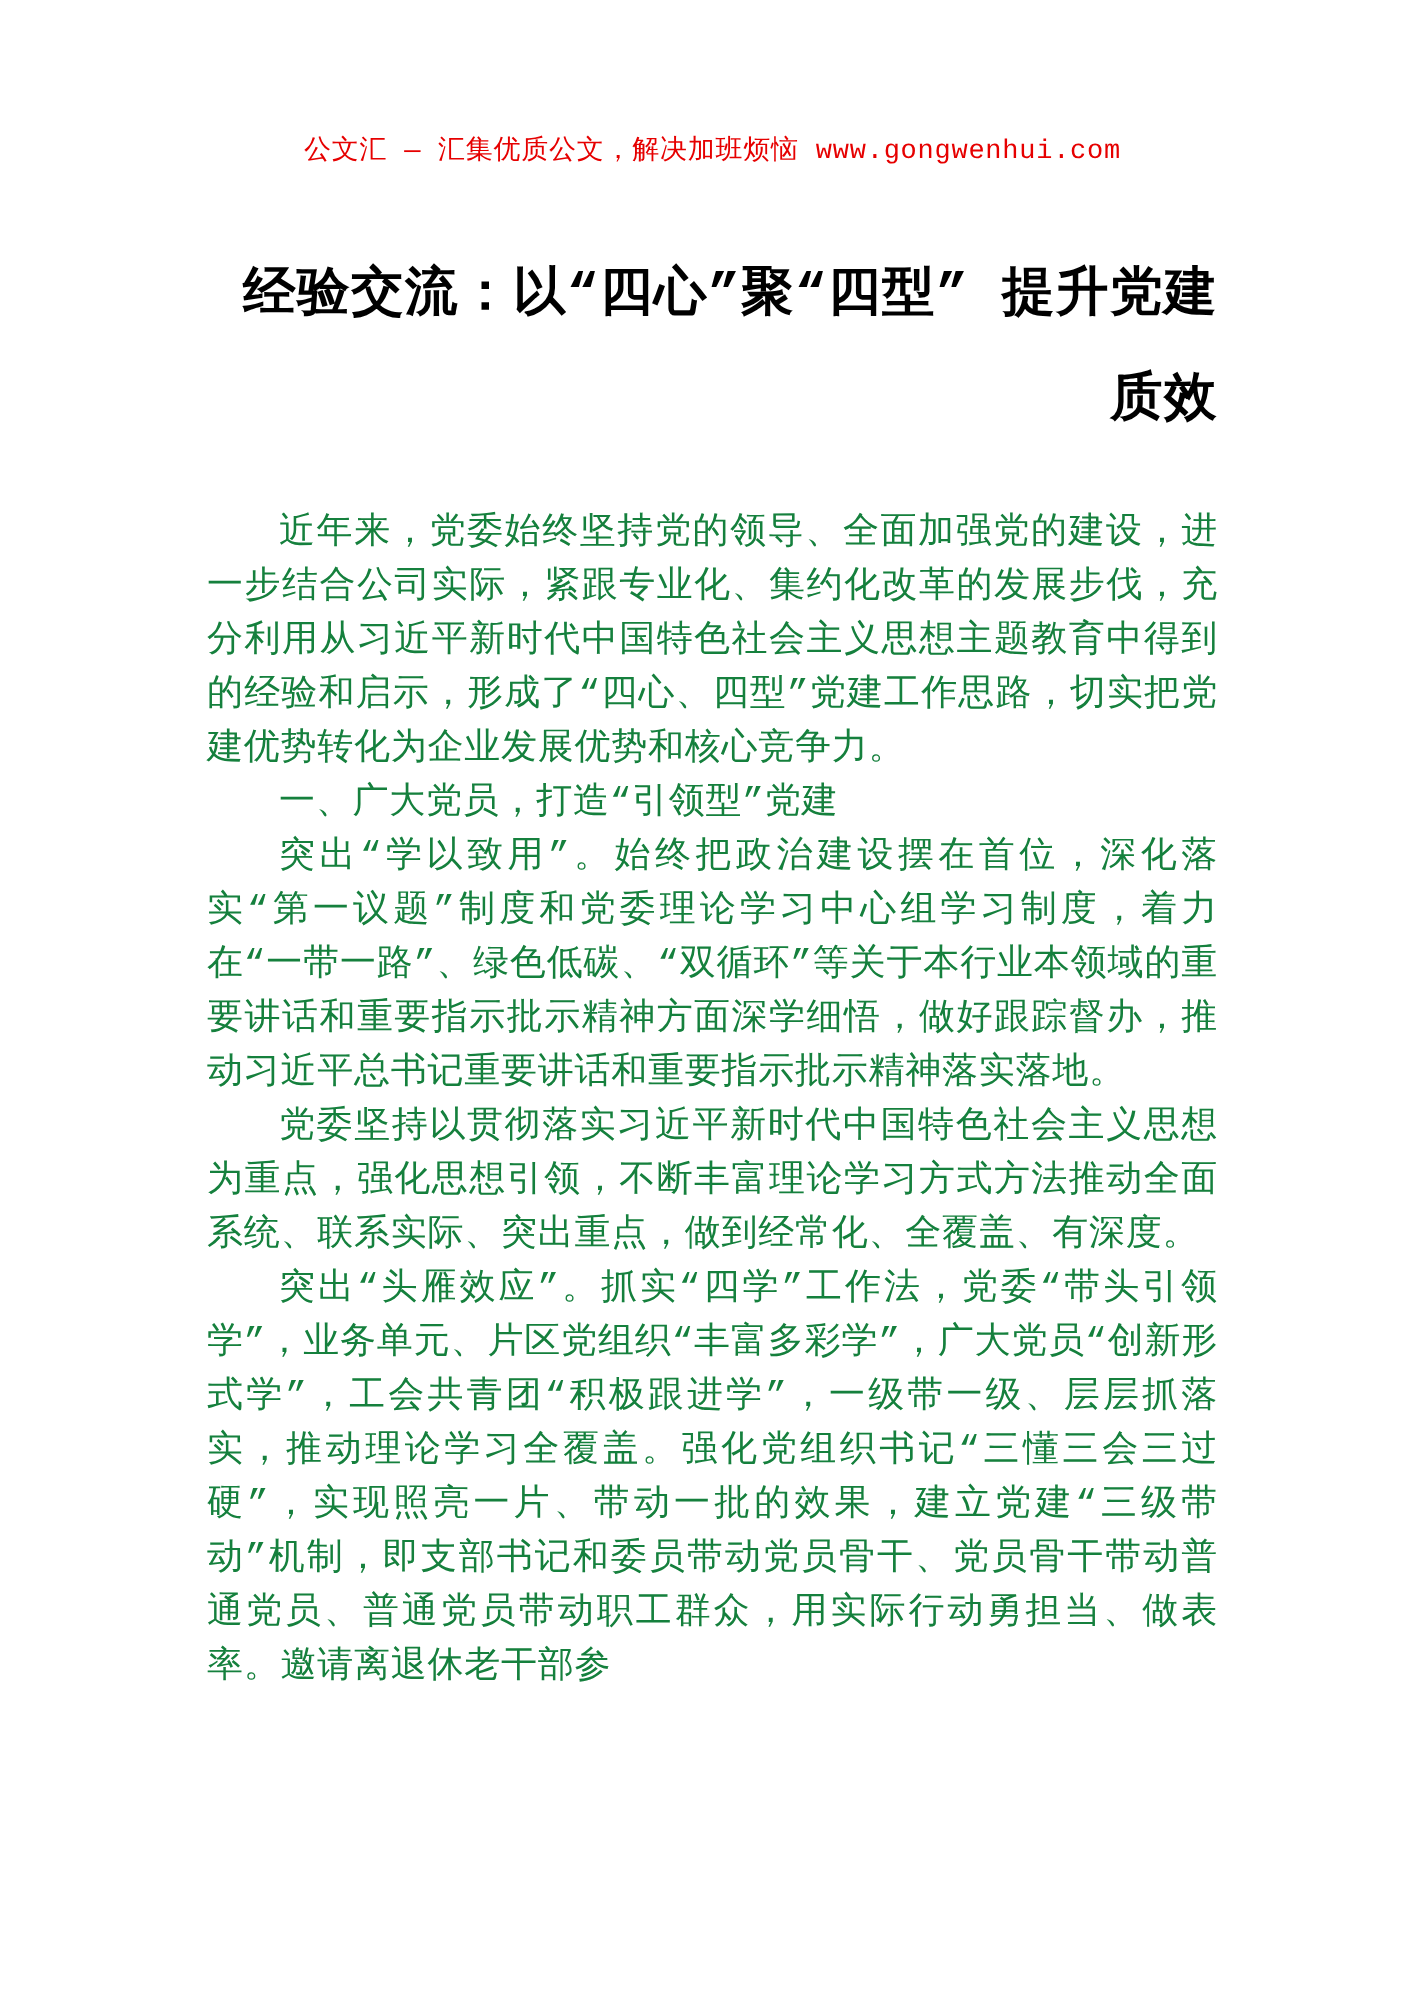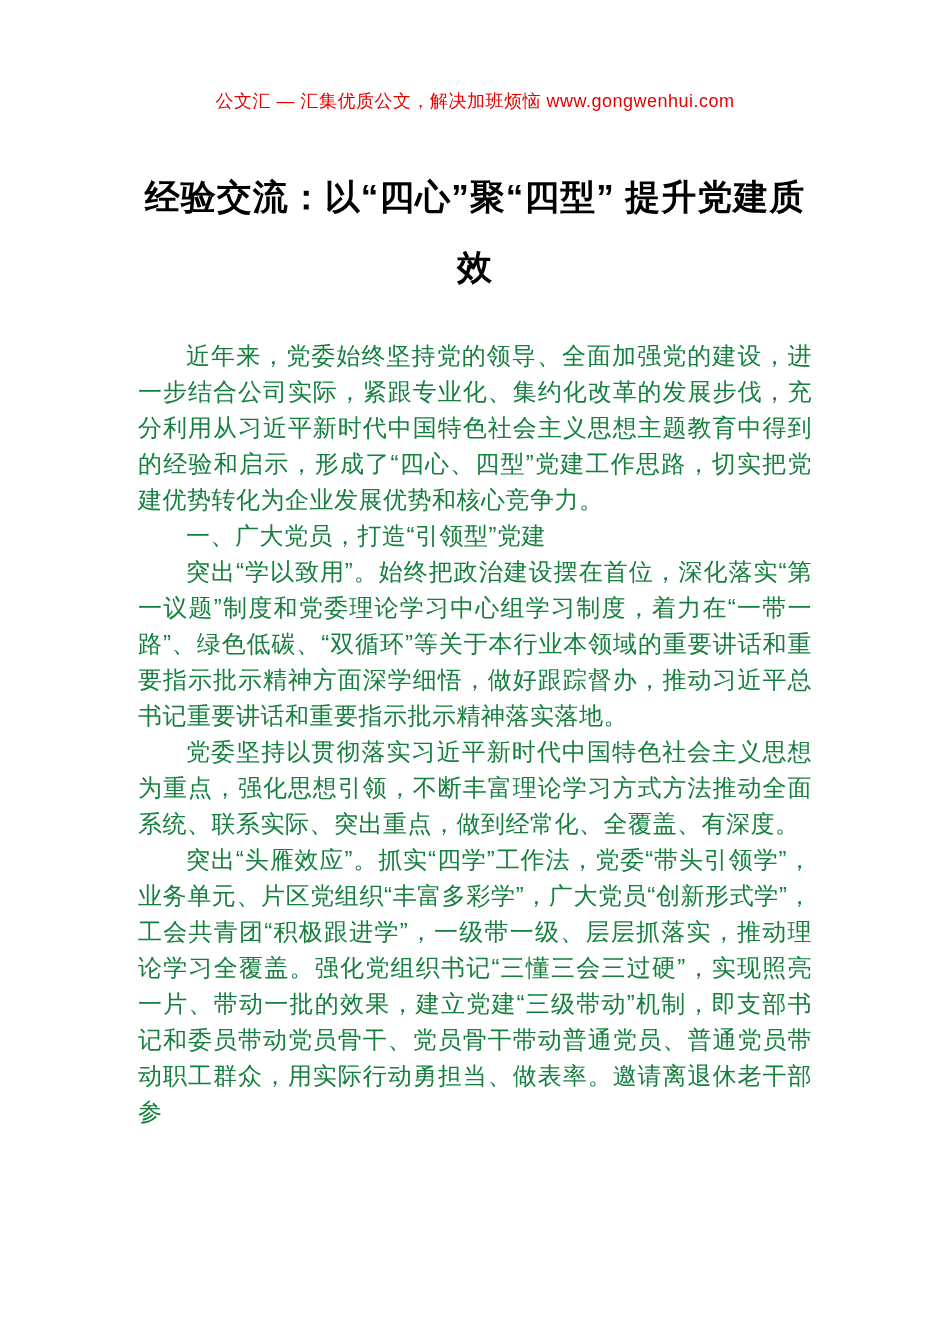--- a/index.html
+++ b/index.html
@@ -13,32 +13,33 @@
     overflow: hidden;
     font-family: "Liberation Sans", sans-serif;
     color: #000000;
   }
   .page {
     box-sizing: border-box;
     width: 950px;
     height: 1344px;
     padding: 90px 138px 0 138px;
     background: #ffffff;
+    font-family: Liberation Mono, monospace;
   }
   .site-header {
     text-align: center;
     font-size: 18px;
     line-height: 22px;
     color: #e60000;
     letter-spacing: 0.5px;
     white-space: nowrap;
   }
   .doc-title {
     margin-top: 50px;
-    text-align: center;
+    text-align: right;
     font-size: 35px;
     font-weight: bold;
     line-height: 70px;
     color: #000000;
     letter-spacing: 1px;
   }
   .doc-body {
     margin-top: 36px;
   }
   .para {

